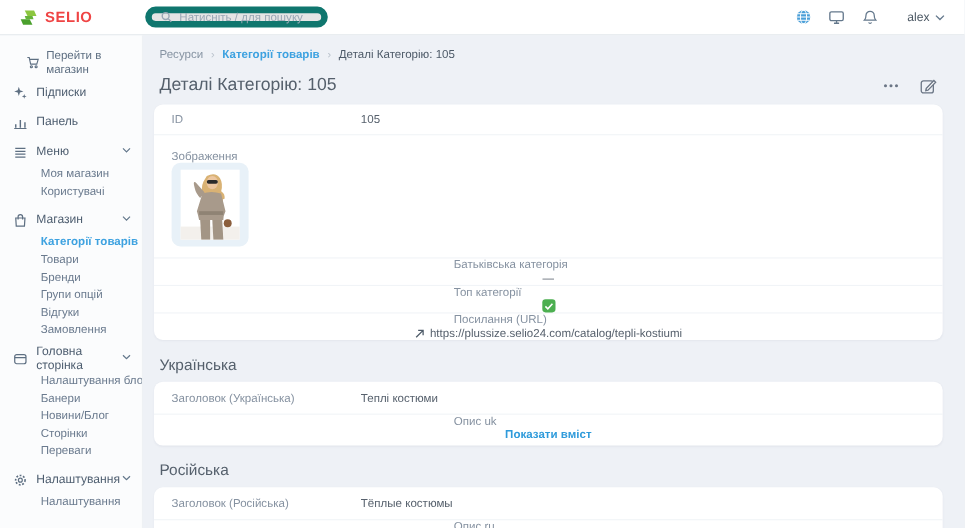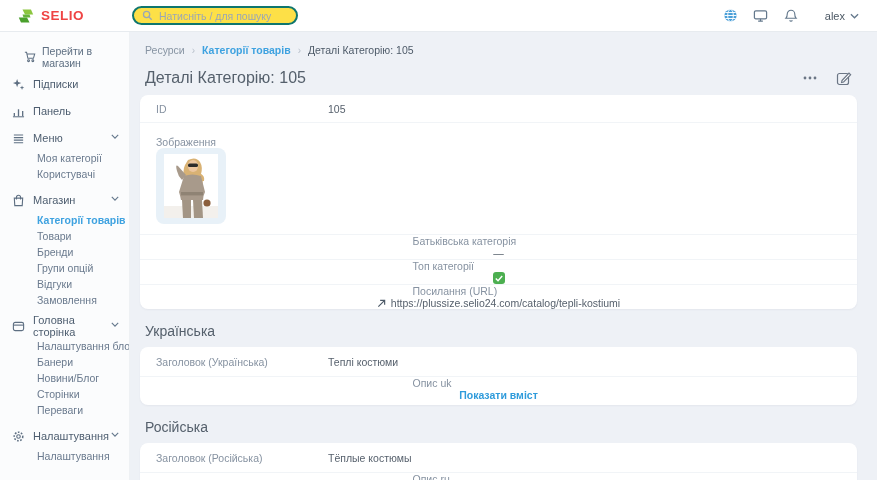--- a/index.html
+++ b/index.html
@@ -4,22 +4,22 @@
 <style>
   * { margin:0; padding:0; box-sizing:border-box; }
   html,body { width:877px; height:480px; overflow:hidden; }
   body { font-family:"Liberation Sans", sans-serif; background:#eef1f6; color:#5a6470; }
 
   
   .header { height:32px; background:#fff; border-bottom:1px solid #e7ebef;
             display:flex; align-items:center; padding:0 18px; position:relative; z-index:5; }
   .logo { display:flex; align-items:center; gap:7px; cursor:pointer; }
   .logo-text { font-size:13.5px; font-weight:bold; color:#ef4444; letter-spacing:.5px; }
-  .search-pill { margin-left:48px; width:166px; height:19px; background:#fde047;
-                 border:2px solid #0f766e; border-radius:10px; display:flex; align-items:center;
+  .search-pill { margin-left:48px; width:166px; height:19px; background:#e5e5e5;
+                 border:6px solid #0f766e; border-radius:10px; display:flex; align-items:center;
                  padding:0 8px; gap:6px; }
   .search-pill input { border:none; outline:none; background:transparent; font-size:10.5px;
                        color:#5a6470; width:100%; font-family:"Liberation Sans",sans-serif; }
   .search-pill input::placeholder { color:#9aa7b5; }
   .header-right { margin-left:auto; display:flex; align-items:center; gap:14px; }
   .hicon { width:16px; height:16px; display:flex; align-items:center; justify-content:center; cursor:pointer; }
   .user-menu { display:flex; align-items:center; gap:5px; cursor:pointer; margin-left:12px; }
   .user-name { font-size:11px; color:#4c5864; }
 
   
@@ -171,21 +171,21 @@
           </svg>
         </span>
         <span>Меню</span>
         <span class="chev">
           <svg width="8" height="5" viewBox="0 0 10 6" fill="none" stroke="#64788c" stroke-width="1.4">
               <path d="M1 1 L5 5 L9 1"></path>
             </svg>
         </span>
       </div>
       <ul class="sub-list">
-        <li class="sub-item">Моя категорії</li>
+        <li class="sub-item">Моя магазин</li>
         <li class="sub-item">Користувачі</li>
       </ul>
     </div>
 
     <div class="grp">
       <div class="side-row">
         <span>
           <svg width="13" height="13" viewBox="0 0 14 14" fill="none" stroke="#5e6f82" stroke-width="1.2">
             <path d="M2.5 4.5 H11.5 L11 12.5 H3 Z"></path>
               <path d="M4.8 6 V3.5 a2.2 2.2 0 0 1 4.4 0 V6"></path>

